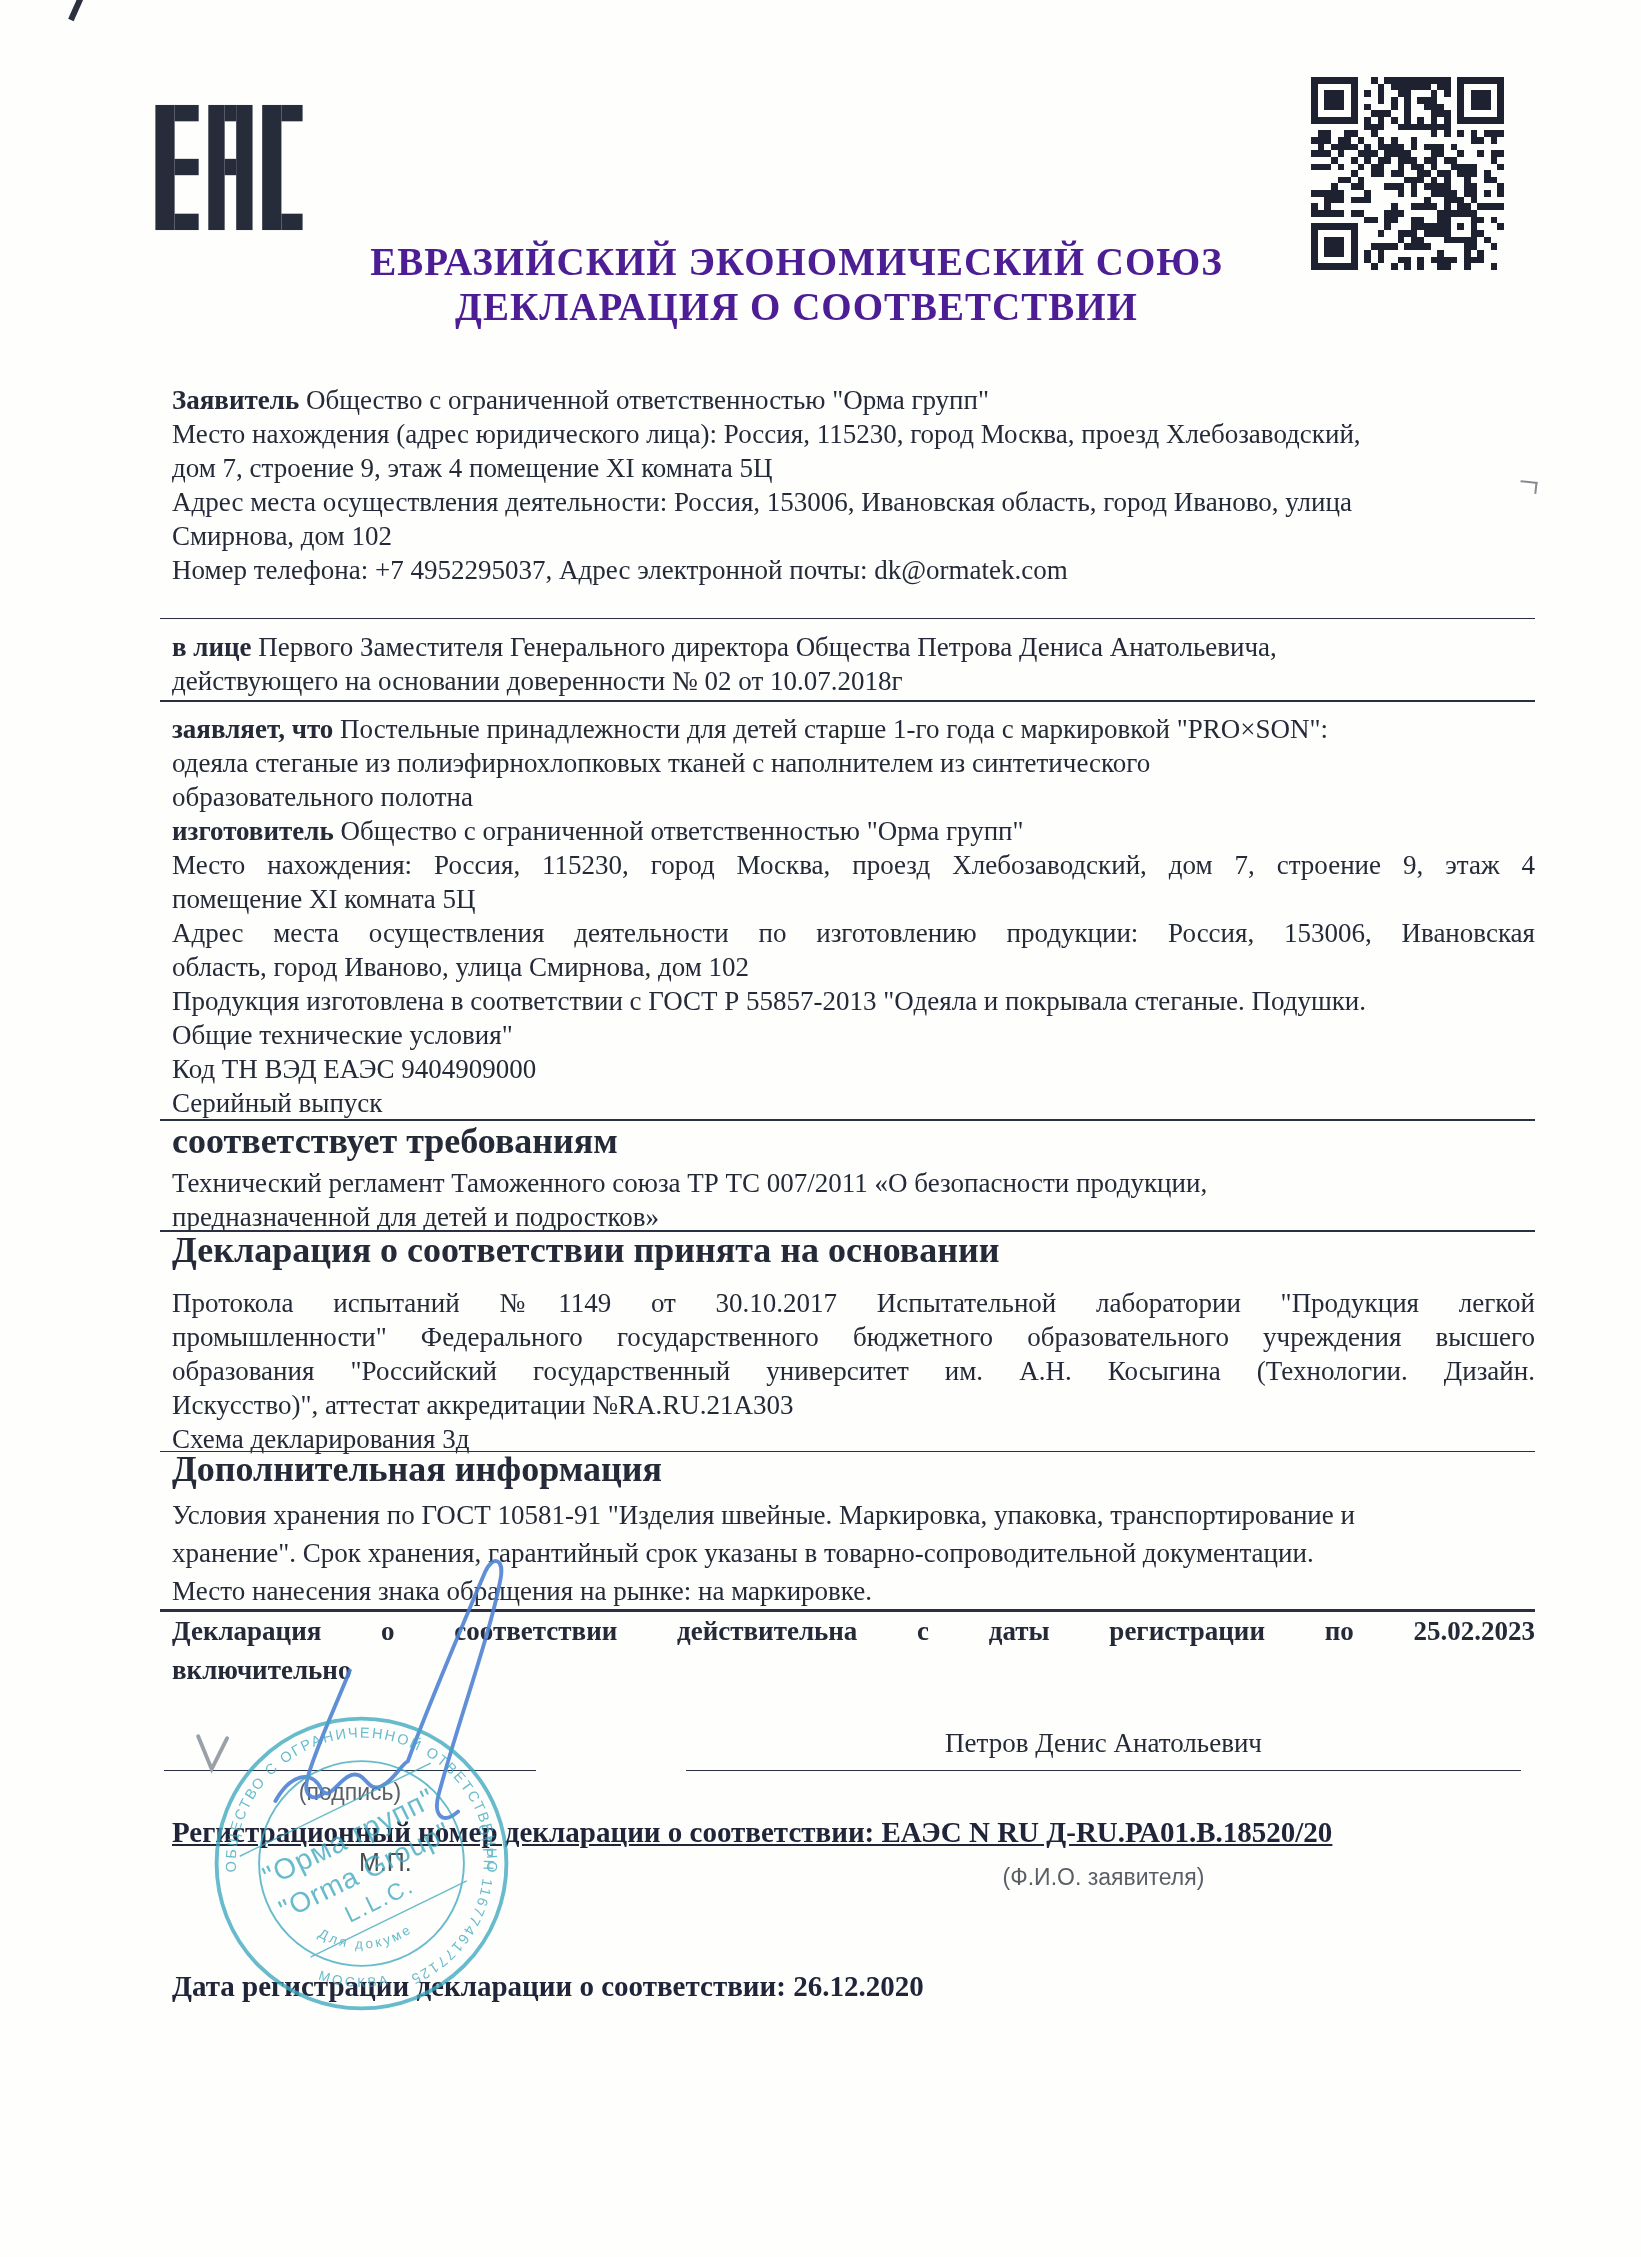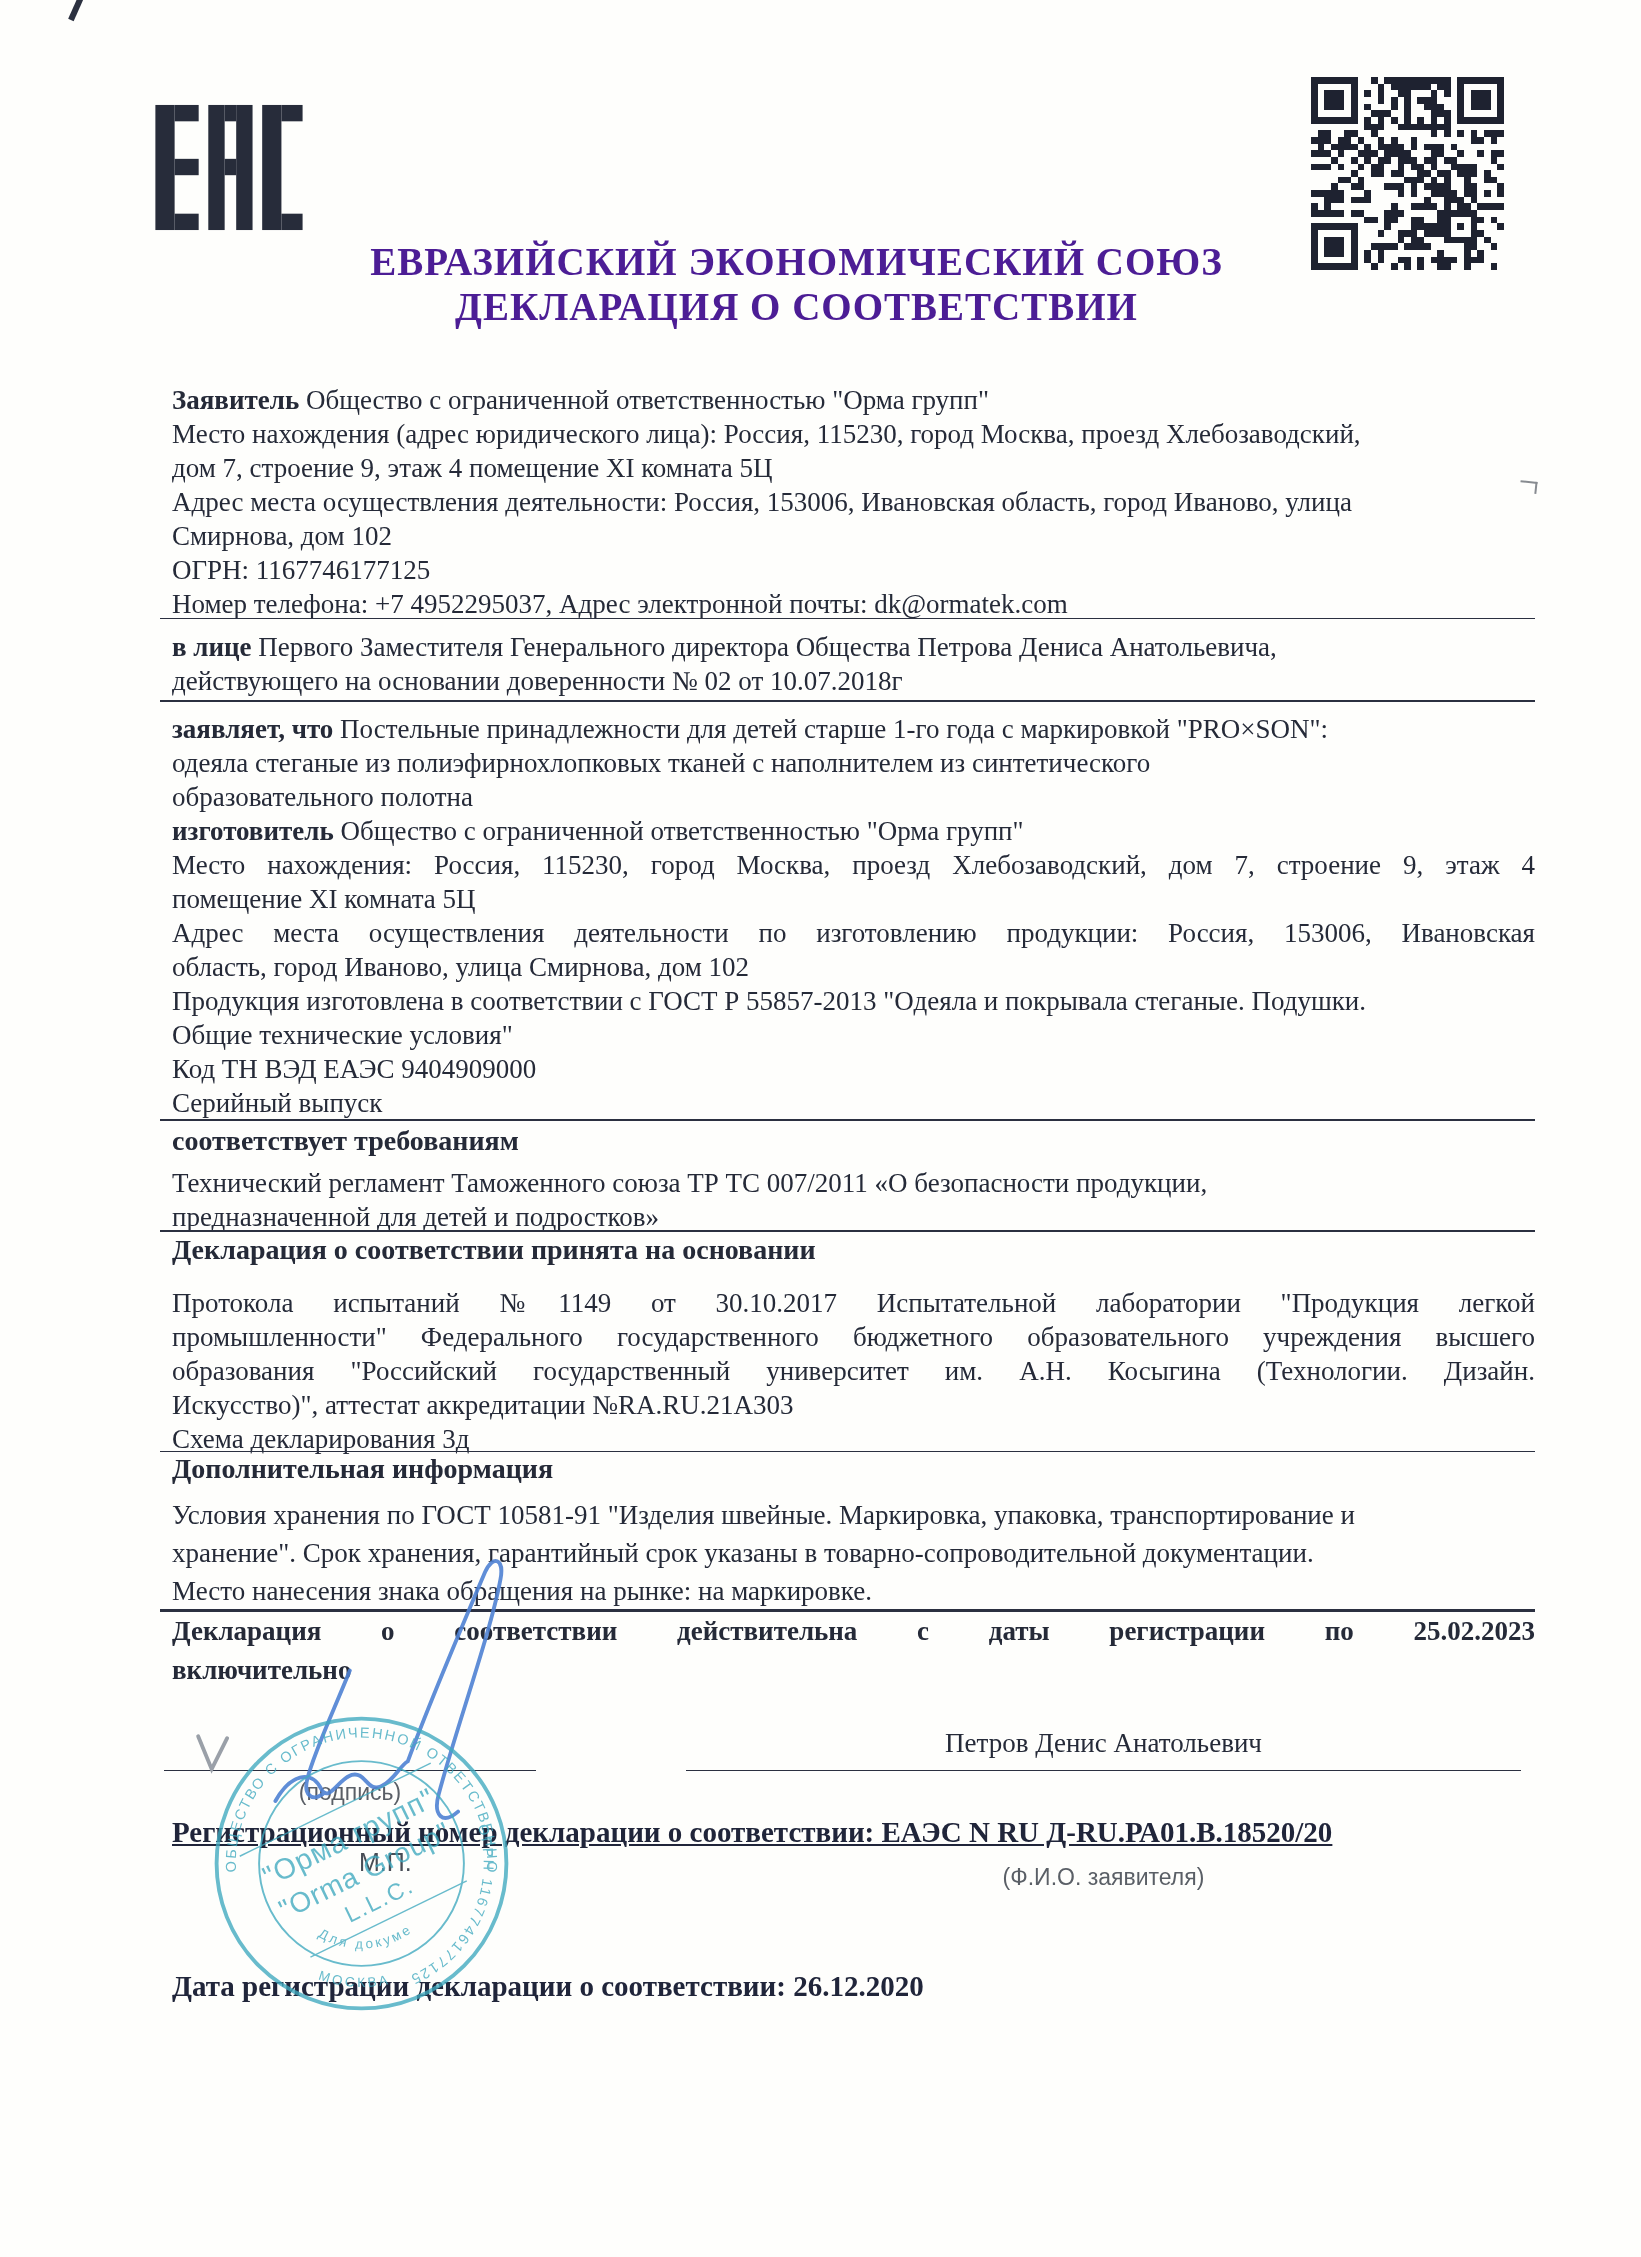--- a/index.html
+++ b/index.html
@@ -6,21 +6,21 @@
   body{background:#ffffff;}
   .page{position:relative;width:1641px;height:2257px;background:#fefefc;overflow:hidden;
         font-family:"Liberation Serif", serif;color:#252a38;}
   .abs{position:absolute;}
   .title-block{left:14.5px;top:239px;width:1564px;text-align:center;}
   .title-line{font-size:39px;font-weight:700;letter-spacing:1px;line-height:45px;color:#4c1d95;}
   .sec{left:172px;width:1363px;font-size:27px;line-height:34px;}
   .sec .line{min-height:34px;}
   .sec b{font-weight:700;}
   .jl{text-align:justify;text-align-last:justify;}
-  .sec-head{font-size:28px;font-weight:700;line-height:34px;}
+  .sec-head{font-size:36px;font-weight:700;line-height:34px;}
   .gap8{margin-top:7.7px;}
   .gap20{margin-top:19.3px;}
   .gap10{margin-top:9.7px;}
   .lh39 .line{line-height:38px;min-height:38px;}
   .lh40 .line{line-height:39px;min-height:39px;}
   .bold-sec .line{font-weight:700;}
   .hr{left:160px;width:1375px;border-top:1.9px solid #2b3040;}
   .hr3x{border-top-width:2.9px;}
   .hr4x{border-top-width:3.9px;}
   .sigline{border-top:1.9px solid #2b3040;}
@@ -400,21 +400,20 @@
     <div class="title-line">ДЕКЛАРАЦИЯ О СООТВЕТСТВИИ</div>
   </div>
 
   <div class="abs sec" style="top:383px;">
     <div>
         <div class="line"><b>Заявитель  </b> Общество с ограниченной ответственностью "Орма групп"</div>
         <div class="line">Место нахождения (адрес юридического лица): Россия, 115230, город Москва, проезд Хлебозаводский,</div>
         <div class="line">дом 7, строение 9, этаж 4 помещение XI комната 5Ц</div>
         <div class="line">Адрес места осуществления деятельности: Россия, 153006, Ивановская область, город Иваново, улица</div>
         <div class="line">Смирнова, дом 102</div>
-        <div class="line">ОГРН: 1167746177125</div>
         <div class="line">Номер телефона: +7 4952295037, Адрес электронной почты: dk@ormatek.com</div>
       </div>
   </div>
   <div class="abs hr" style="top:618px;"></div>
 
   <div class="abs sec" style="top:630px;">
     <div>
         <div class="line"><b>в лице  </b>Первого Заместителя Генерального директора Общества Петрова Дениса Анатольевича,</div>
         <div class="line">действующего на основании доверенности № 02 от 10.07.2018г</div>
       </div>

